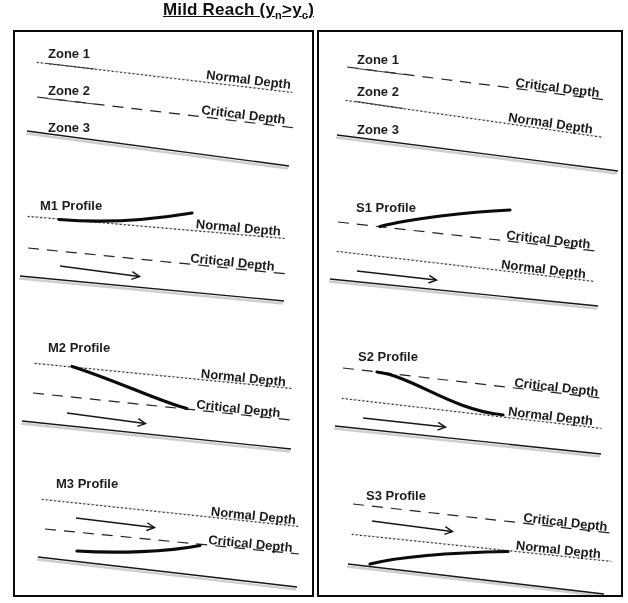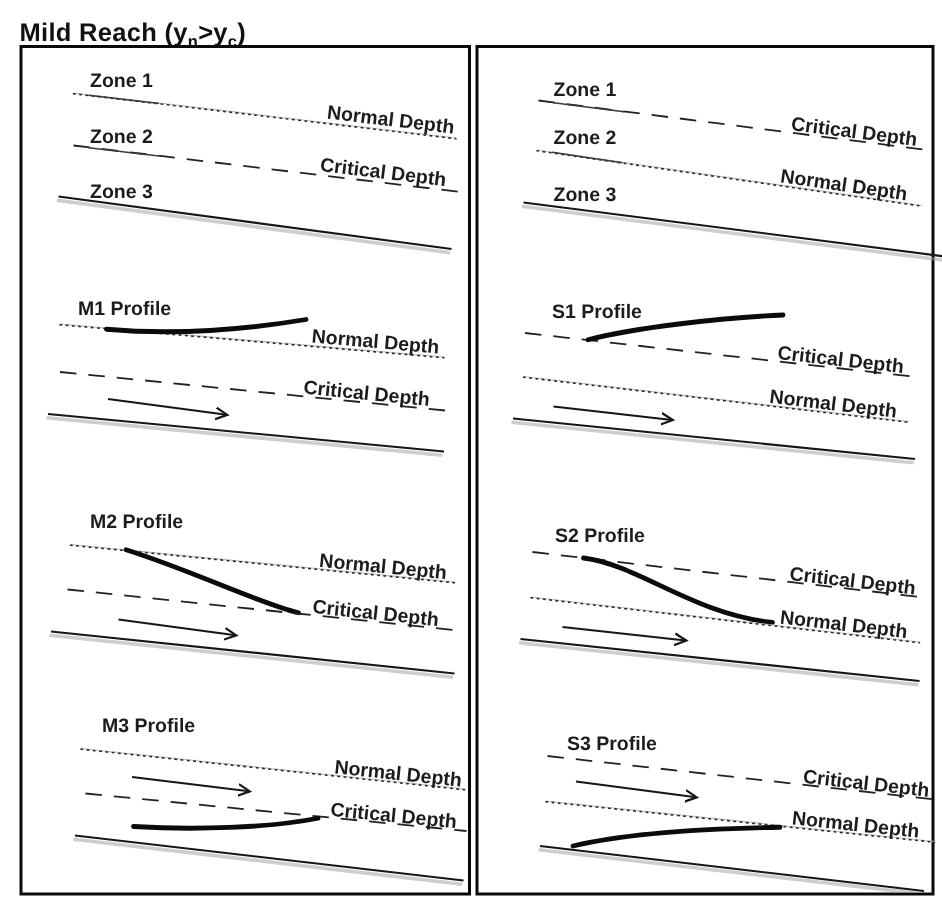--- a/index.html
+++ b/index.html
@@ -1,22 +1,22 @@
 <!DOCTYPE html>
 <html><head>
 <meta charset="utf-8">
 <style>
   html,body{margin:0;padding:0;background:#ffffff;}
   #stage{position:relative;width:628px;height:603px;background:#ffffff;overflow:hidden;
          font-family:"Liberation Sans","DejaVu Sans",sans-serif;}
-  .title{position:absolute;top:12px;text-align:left;font-size:17px;font-weight:700;color:#111;
-         letter-spacing:0.2px;}
+  .title{position:absolute;top:0;text-align:right;font-size:17px;font-weight:700;color:#111;
+         letter-spacing:0.2px;text-decoration:underline;}
   .title sub{font-size:11px;}
   .panel{position:absolute;top:30px;height:567px;border:2px solid #0a0a0a;box-sizing:border-box;
-         background:#fff;padding-left:12px;}
+         background:#fff;}
   #panel-mild{left:13px;width:301px;}
   #panel-steep{left:317px;width:306px;}
   svg{display:block;}
   svg text{font-family:"Liberation Sans","DejaVu Sans",sans-serif;font-size:13px;font-weight:600;
            fill:#1c1c1c;}
   .thinsolid{stroke:#bdbdbd;stroke-width:0.8;fill:none;}
   .dotted{stroke:#2a2a2a;stroke-width:1.1;stroke-dasharray:1 3.2;stroke-linecap:round;fill:none;}
   .dashed{stroke:#222;stroke-width:1.2;stroke-dasharray:11 8;fill:none;}
   .seg{stroke:#3a3a3a;stroke-width:1.1;fill:none;}
   .bed{stroke:#161616;stroke-width:1.4;fill:none;}

